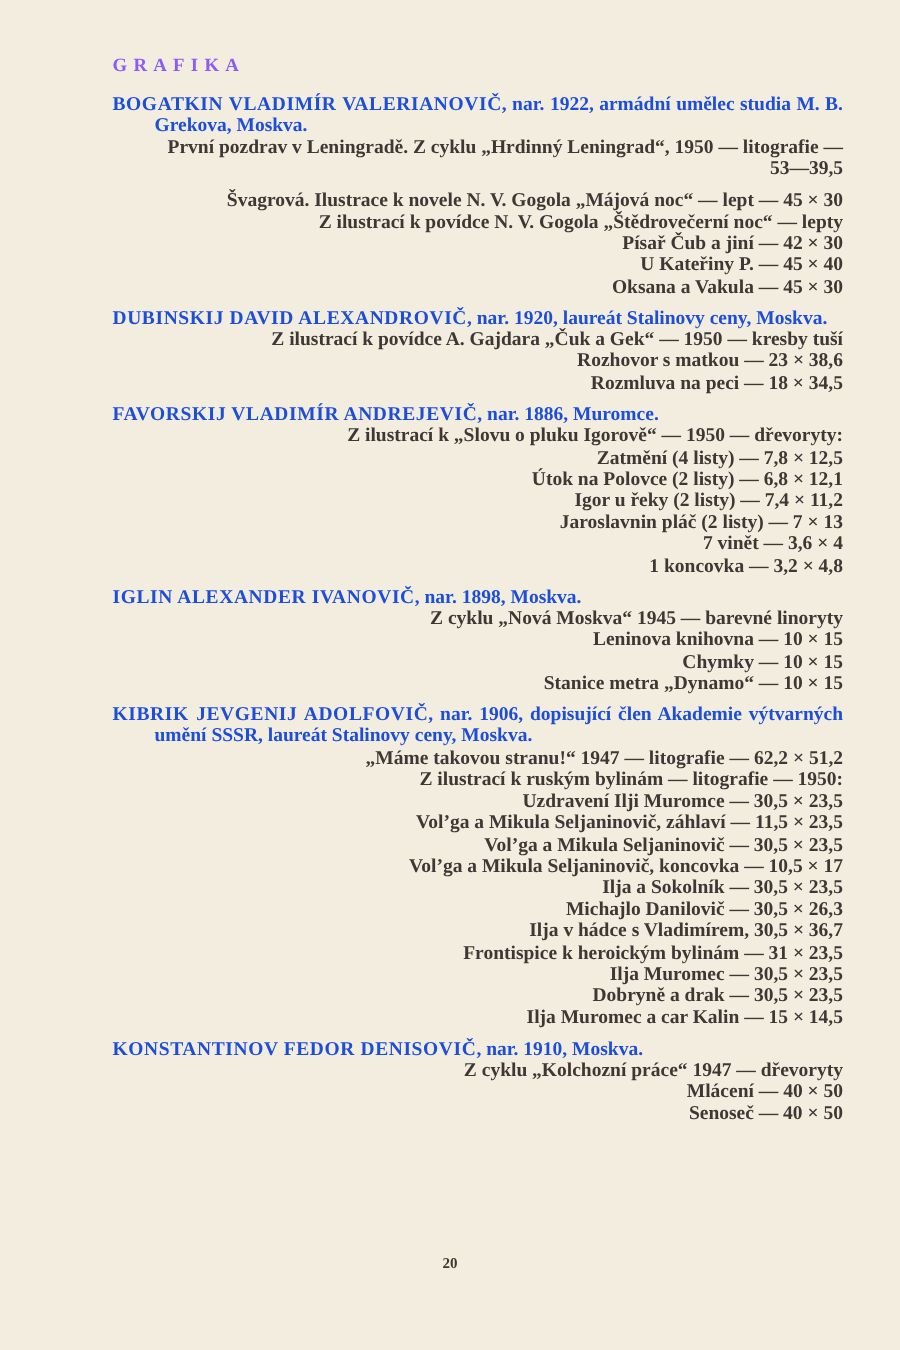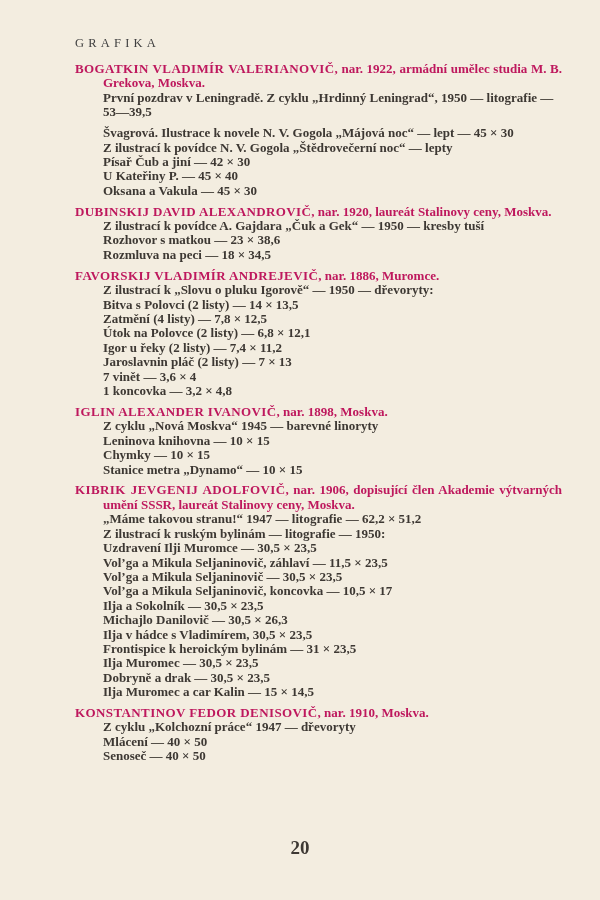--- a/index.html
+++ b/index.html
@@ -17,60 +17,61 @@
     }
     .page {
       position: absolute;
       left: 75px;
       top: 36px;
       width: 487px;
     }
     .section-title {
       font-size: 12.5px;
       letter-spacing: 4.2px;
-      font-weight: normal;
+      font-weight: bold;
       margin: 0 0 12px 0;
       line-height: 14px;
-      color: #404040;
+      color: #8b5cf6;
     }
     .entry {
       margin-bottom: 6.5px;
     }
     .head {
       font-size: 13px;
       line-height: 14.4px;
       font-weight: bold;
       text-align: justify;
       padding-left: 28px;
       text-indent: -28px;
-      color: #be185d;
+      color: #1d4ed8;
     }
     .head .name {
       letter-spacing: 0.4px;
     }
     .lines {
       padding-left: 28px;
     }
     .line {
       font-size: 13px;
       line-height: 14.4px;
       font-weight: bold;
       color: #3d3833;
       white-space: nowrap;
+      text-align: right;
     }
     .line.wrap {
       white-space: normal;
     }
     .page-number {
       position: absolute;
       left: 0;
       width: 600px;
       top: 837px;
       text-align: center;
-      font-size: 19px;
+      font-size: 10px;
       font-weight: bold;
       color: #3d3833;
     }
   </style>
 </head>
 <body>
 
 <div class="page">
   <div class="section-title">GRAFIKA</div>
 
@@ -97,21 +98,20 @@
       <div class="line">Z ilustrací k povídce A. Gajdara „Čuk a Gek“ — 1950 — kresby tuší</div>
       <div class="line">Rozhovor s matkou — 23 × 38,6</div>
       <div class="line">Rozmluva na peci — 18 × 34,5</div>
     </div>
   </div>
 
   <div class="entry">
     <div class="head"><span class="name">FAVORSKIJ VLADIMÍR ANDREJEVIČ</span><span>, nar. 1886, Muromce.</span></div>
     <div class="lines">
       <div class="line">Z ilustrací k „Slovu o pluku Igorově“ — 1950 — dřevoryty:</div>
-      <div class="line">Bitva s Polovci (2 listy) — 14 × 13,5</div>
       <div class="line">Zatmění (4 listy) — 7,8 × 12,5</div>
       <div class="line">Útok na Polovce (2 listy) — 6,8 × 12,1</div>
       <div class="line">Igor u řeky (2 listy) — 7,4 × 11,2</div>
       <div class="line">Jaroslavnin pláč (2 listy) — 7 × 13</div>
       <div class="line">7 vinět — 3,6 × 4</div>
       <div class="line">1 koncovka — 3,2 × 4,8</div>
     </div>
   </div>
 
   <div class="entry">
@@ -128,21 +128,21 @@
     <div class="head"><span class="name">KIBRIK JEVGENIJ ADOLFOVIČ</span><span>, nar. 1906, dopisující člen Akademie výtvarných umění SSSR, laureát Stalinovy ceny, Moskva.</span></div>
     <div class="lines">
       <div class="line">„Máme takovou stranu!“ 1947 — litografie — 62,2 × 51,2</div>
       <div class="line">Z ilustrací k ruským bylinám — litografie — 1950:</div>
       <div class="line">Uzdravení Ilji Muromce — 30,5 × 23,5</div>
       <div class="line">Vol’ga a Mikula Seljaninovič, záhlaví — 11,5 × 23,5</div>
       <div class="line">Vol’ga a Mikula Seljaninovič — 30,5 × 23,5</div>
       <div class="line">Vol’ga a Mikula Seljaninovič, koncovka — 10,5 × 17</div>
       <div class="line">Ilja a Sokolník — 30,5 × 23,5</div>
       <div class="line">Michajlo Danilovič — 30,5 × 26,3</div>
-      <div class="line">Ilja v hádce s Vladimírem, 30,5 × 23,5</div>
+      <div class="line">Ilja v hádce s Vladimírem, 30,5 × 36,7</div>
       <div class="line">Frontispice k heroickým bylinám — 31 × 23,5</div>
       <div class="line">Ilja Muromec — 30,5 × 23,5</div>
       <div class="line">Dobryně a drak — 30,5 × 23,5</div>
       <div class="line">Ilja Muromec a car Kalin — 15 × 14,5</div>
     </div>
   </div>
 
   <div class="entry">
     <div class="head"><span class="name">KONSTANTINOV FEDOR DENISOVIČ</span><span>, nar. 1910, Moskva.</span></div>
     <div class="lines">

